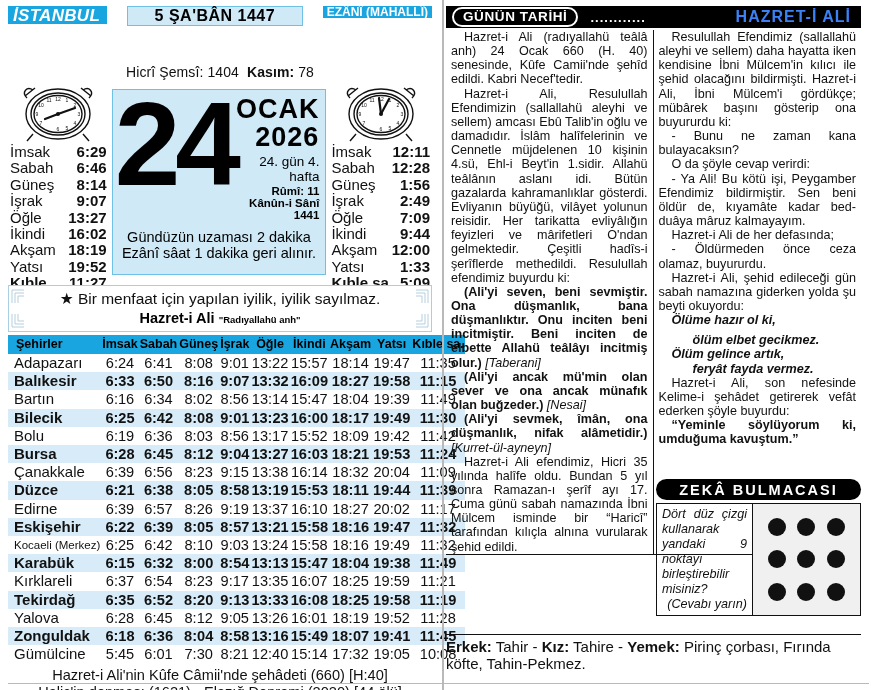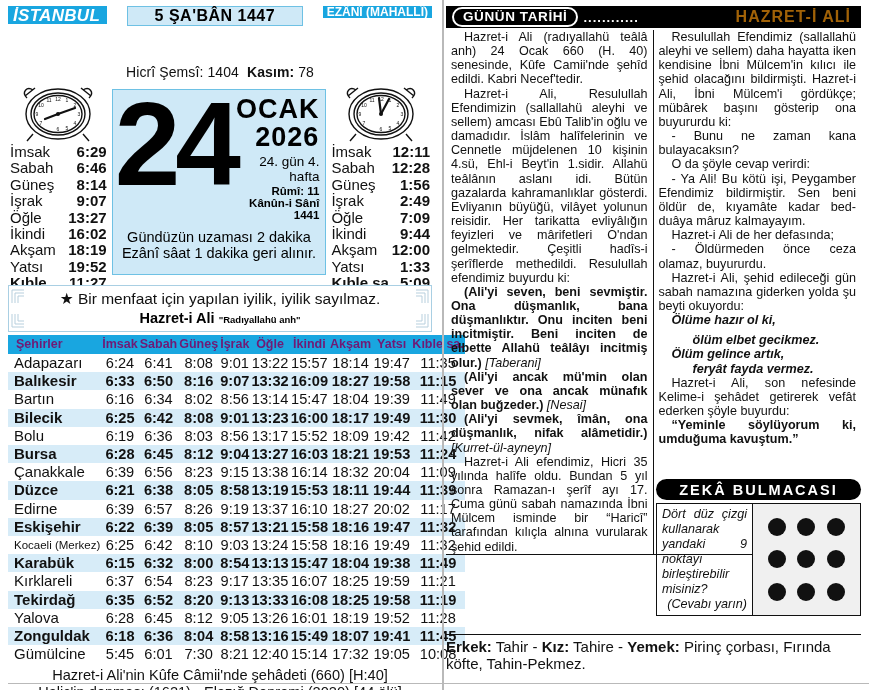--- a/index.html
+++ b/index.html
@@ -85,21 +85,21 @@
   }
   .quote-text { font-size:15.5px; color:#111; }
   .quote-author { font-size:14.5px; font-weight:bold; margin-top:2px; }
   .quote-author .ra { font-size:9.5px; font-weight:bold; }
   .corner { position:absolute; width:14px; height:16px; opacity:.55; }
   .corner svg { width:100%; height:100%; }
 
   
   .cities { margin-top:3px; width:100%; border-collapse:collapse; }
   .cities th {
-    background:#19a6e0; color:#701a75; font-size:12.5px; font-weight:bold;
+    background:#19a6e0; color:#000000; font-size:12.5px; font-weight:bold;
     padding:2px 1px 3px 1px; text-align:center; white-space:nowrap;
   }
   .cities th.city-h { text-align:left; padding-left:8px; }
   .cities td {
     font-size:14.6px; padding:0px 1px; text-align:center; color:#111;
     line-height:18.2px; white-space:nowrap;
   }
   .cities td.city {
     text-align:left; padding-left:6px; font-size:15px;
   }
@@ -120,28 +120,28 @@
     background:#fff; color:#19a6e0; font-size:10px; font-weight:bold;
     line-height:15px; text-align:center; letter-spacing:0; margin-right:-2px;
   }
 
   
   .right-page {
     width: 429px; height:690px; padding:6px 8px 4px 6px; position:relative;
   }
   .r-header {
     background:#000; color:#fff; height:22px; display:flex; align-items:center;
-    padding:0 6px; gap:5px;
+    padding:0 6px; gap:12px;
   }
   .r-pill {
     border:2px solid #fff; border-radius:11px; color:#fff; font-weight:bold;
     font-size:13.5px; padding:0px 9px 1px 9px; letter-spacing:.6px; line-height:15px;
   }
   .r-dots { color:#fff; font-weight:bold; font-size:13px; letter-spacing:1px; }
-  .r-title { color:#a16207; font-weight:bold; font-size:16px; letter-spacing:1px; margin-left:auto; padding-right:4px;}
+  .r-title { color:#3b82f6; font-weight:bold; font-size:16px; letter-spacing:1px; margin-left:auto; padding-right:4px;}
 
   .r-cols { display:flex; margin-top:2px; border-bottom:1px solid #111; }
   .r-col { width:50%; padding:0 5px; border-right:1px solid #111; }
   .r-col:last-child { border-right:none; }
   .r-col p {
     margin:0; font-size:12.6px; line-height:14.15px; text-align:justify;
     text-indent:13px; color:#111; hyphens:none;
   }
   .r-col p.b { font-weight:bold; }
   .r-col p.bi { font-weight:bold; font-style:italic; }

